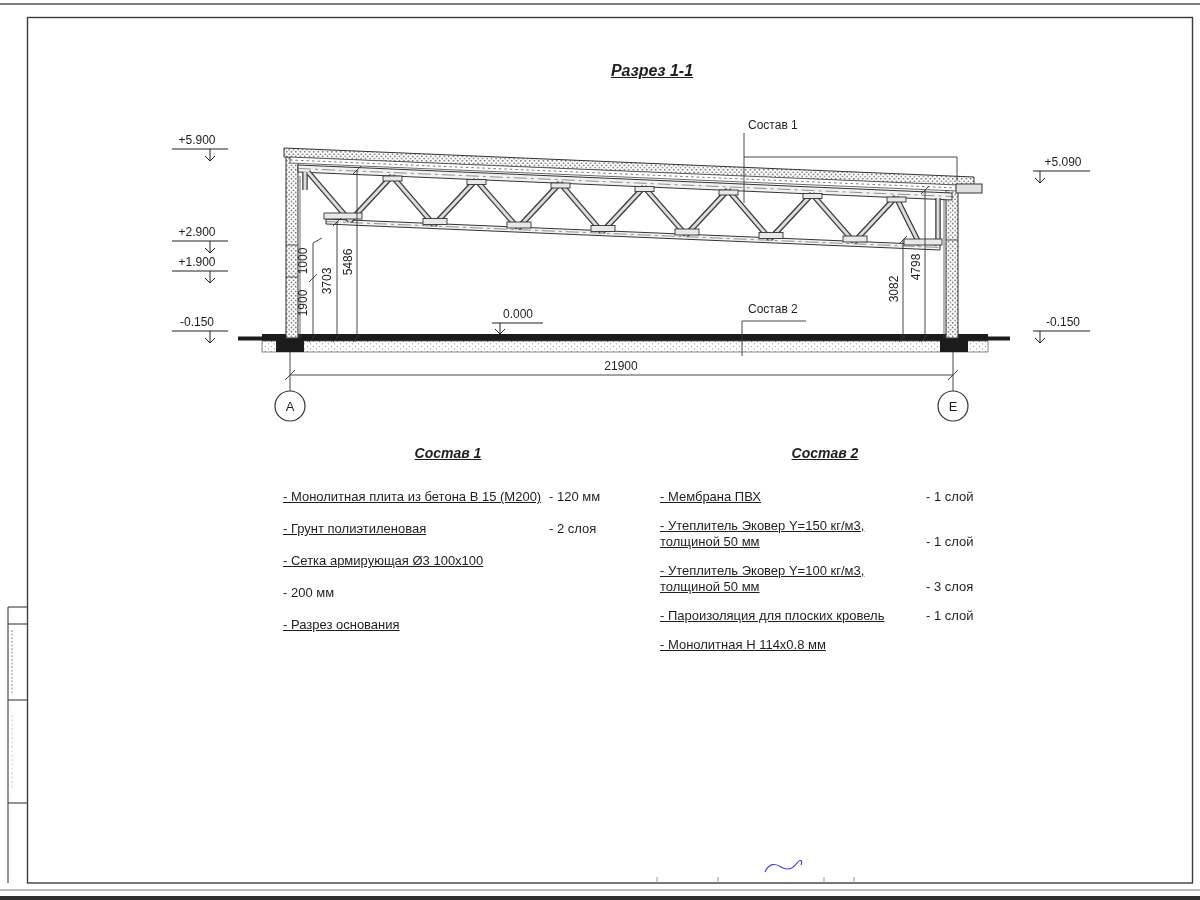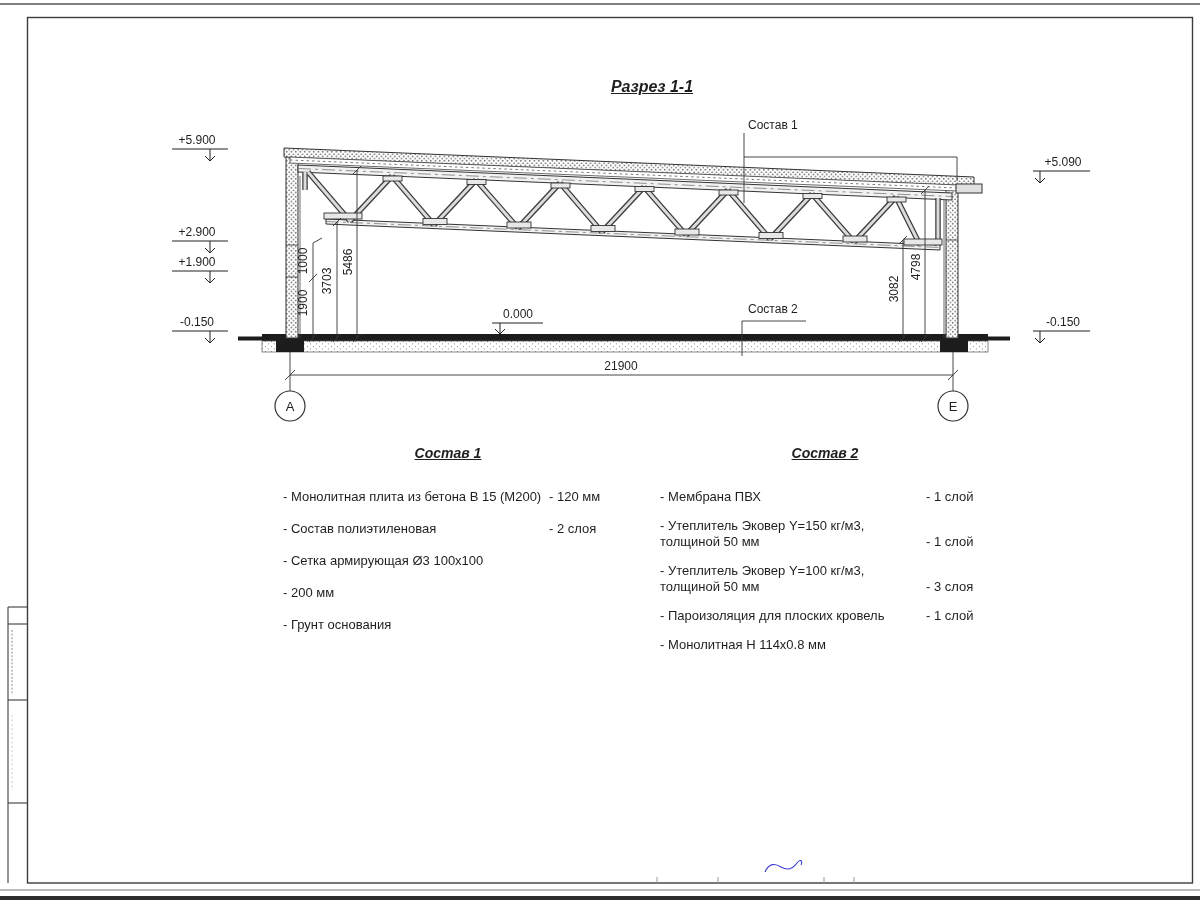--- a/index.html
+++ b/index.html
@@ -1,29 +1,29 @@
 <!DOCTYPE html>
 <html><head>
 <meta charset="utf-8">
 <style>
   html,body{margin:0;padding:0;background:#fff;}
   body{width:1200px;height:900px;position:relative;overflow:hidden;
        font-family:"Liberation Sans", sans-serif;color:#1f1f1f;}
   .sheet{position:absolute;inset:0;}
   svg{position:absolute;left:0;top:0;}
-  .dwg-title{position:absolute;left:552px;top:78px;width:200px;text-align:center;
+  .dwg-title{position:absolute;left:552px;top:62px;width:200px;text-align:center;
      font-size:16px;font-style:italic;font-weight:600;text-decoration:underline;}
   .legend{position:absolute;width:330px;font-size:13px;line-height:16px;}
   .legend-1{left:283px;top:445px;}
   .legend-2{left:660px;top:445px;}
   .legend h3{margin:0 0 28px 0;font-size:14px;font-style:italic;font-weight:600;
      text-decoration:underline;text-align:center;}
   .lrow{display:flex;align-items:flex-end;margin-bottom:16px;}
   .legend-2 .lrow{margin-bottom:13px;}
-  .lname{flex:1;white-space:pre-line;padding-right:6px;}
+  .lname{flex:1;white-space:pre-line;padding-right:6px;text-decoration:underline;}
   .lval{width:64px;white-space:nowrap;}
   .svgtxt{font-family:"Liberation Sans",sans-serif;font-size:12px;fill:#1f1f1f;}
   .svgtxt-sm{font-family:"Liberation Sans",sans-serif;font-size:12px;fill:#1f1f1f;}
   .axis-letter{font-family:"Liberation Sans",sans-serif;font-size:13px;fill:#1f1f1f;}
 </style>
 </head>
 <body>
 
 <div class="sheet">
 
@@ -271,32 +271,32 @@
 
 <div class="dwg-title">Разрез 1-1</div>
 
 <div class="legend legend-1">
   <h3>Состав 1</h3>
   <div class="lrow">
     <div class="lname">- Монолитная плита из бетона В 15 (М200)</div>
     <div class="lval">- 120 мм</div>
   </div>
   <div class="lrow">
-    <div class="lname">- Состав полиэтиленовая</div>
+    <div class="lname">- Грунт полиэтиленовая</div>
     <div class="lval">-  2 слоя</div>
   </div>
   <div class="lrow">
     <div class="lname">- Сетка армирующая Ø3 100х100</div>
     <div class="lval"></div>
   </div>
   <div class="lrow">
     <div class="lval">- 200 мм</div>
   </div>
   <div class="lrow">
-    <div class="lname">- Грунт основания</div>
+    <div class="lname">- Разрез основания</div>
     <div class="lval"></div>
   </div>
 </div>
 
 <div class="legend legend-2">
   <h3>Состав 2</h3>
   <div class="lrow">
     <div class="lname">- Мембрана ПВХ</div>
     <div class="lval">- 1 слой</div>
   </div>

